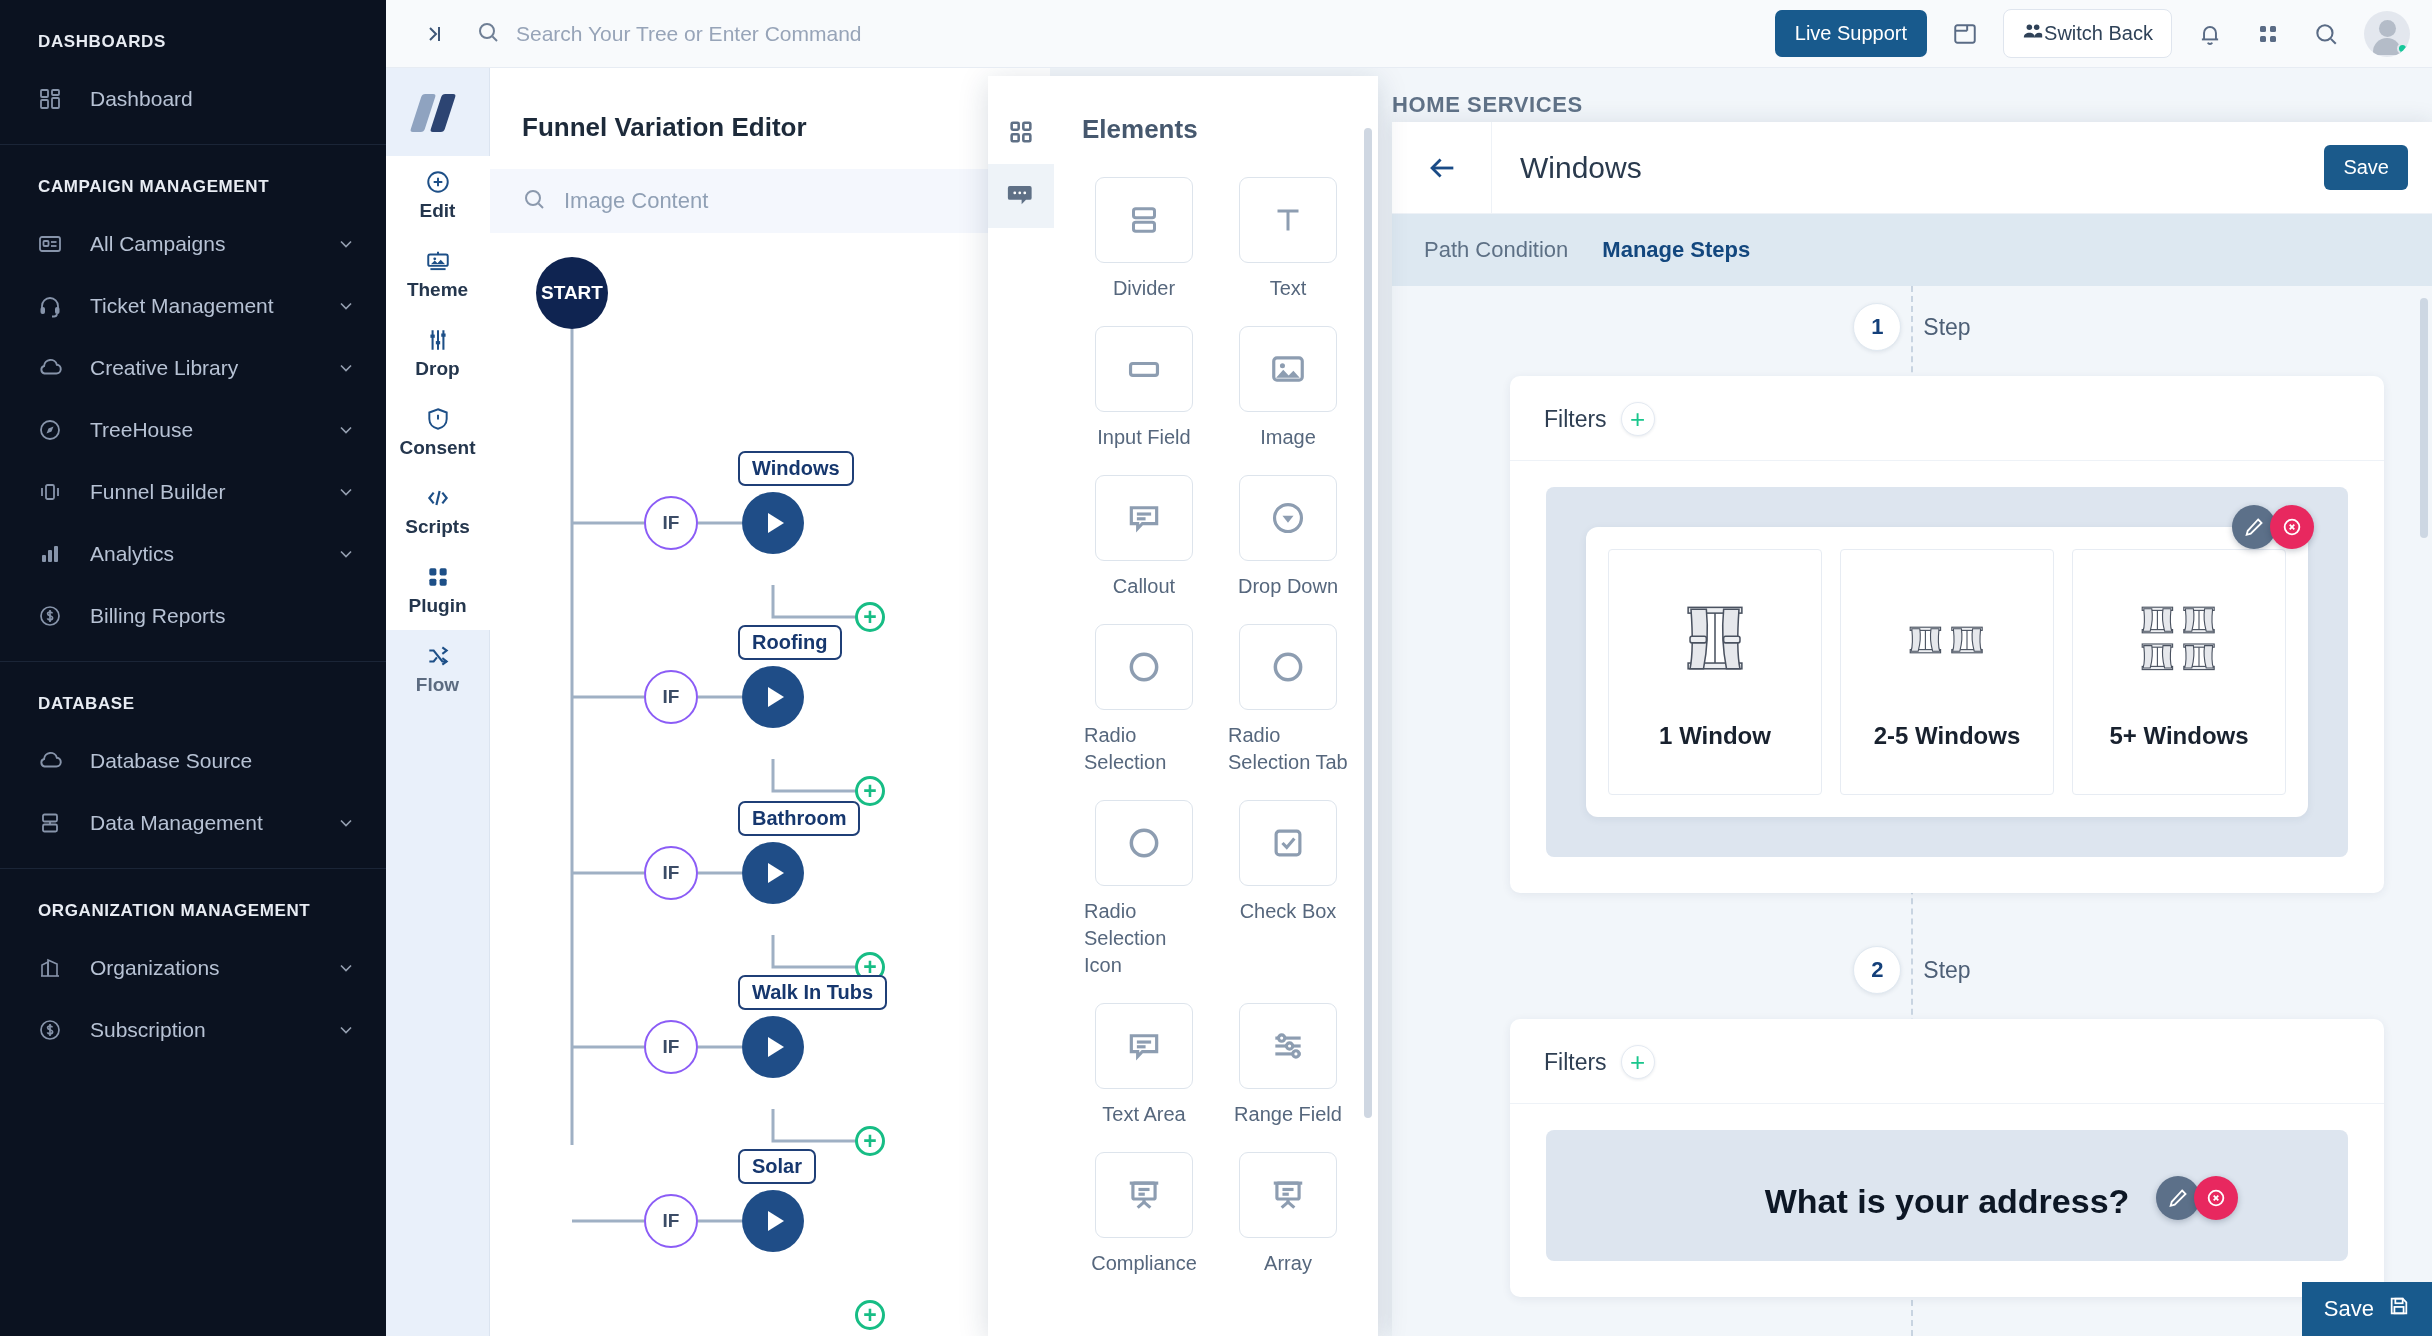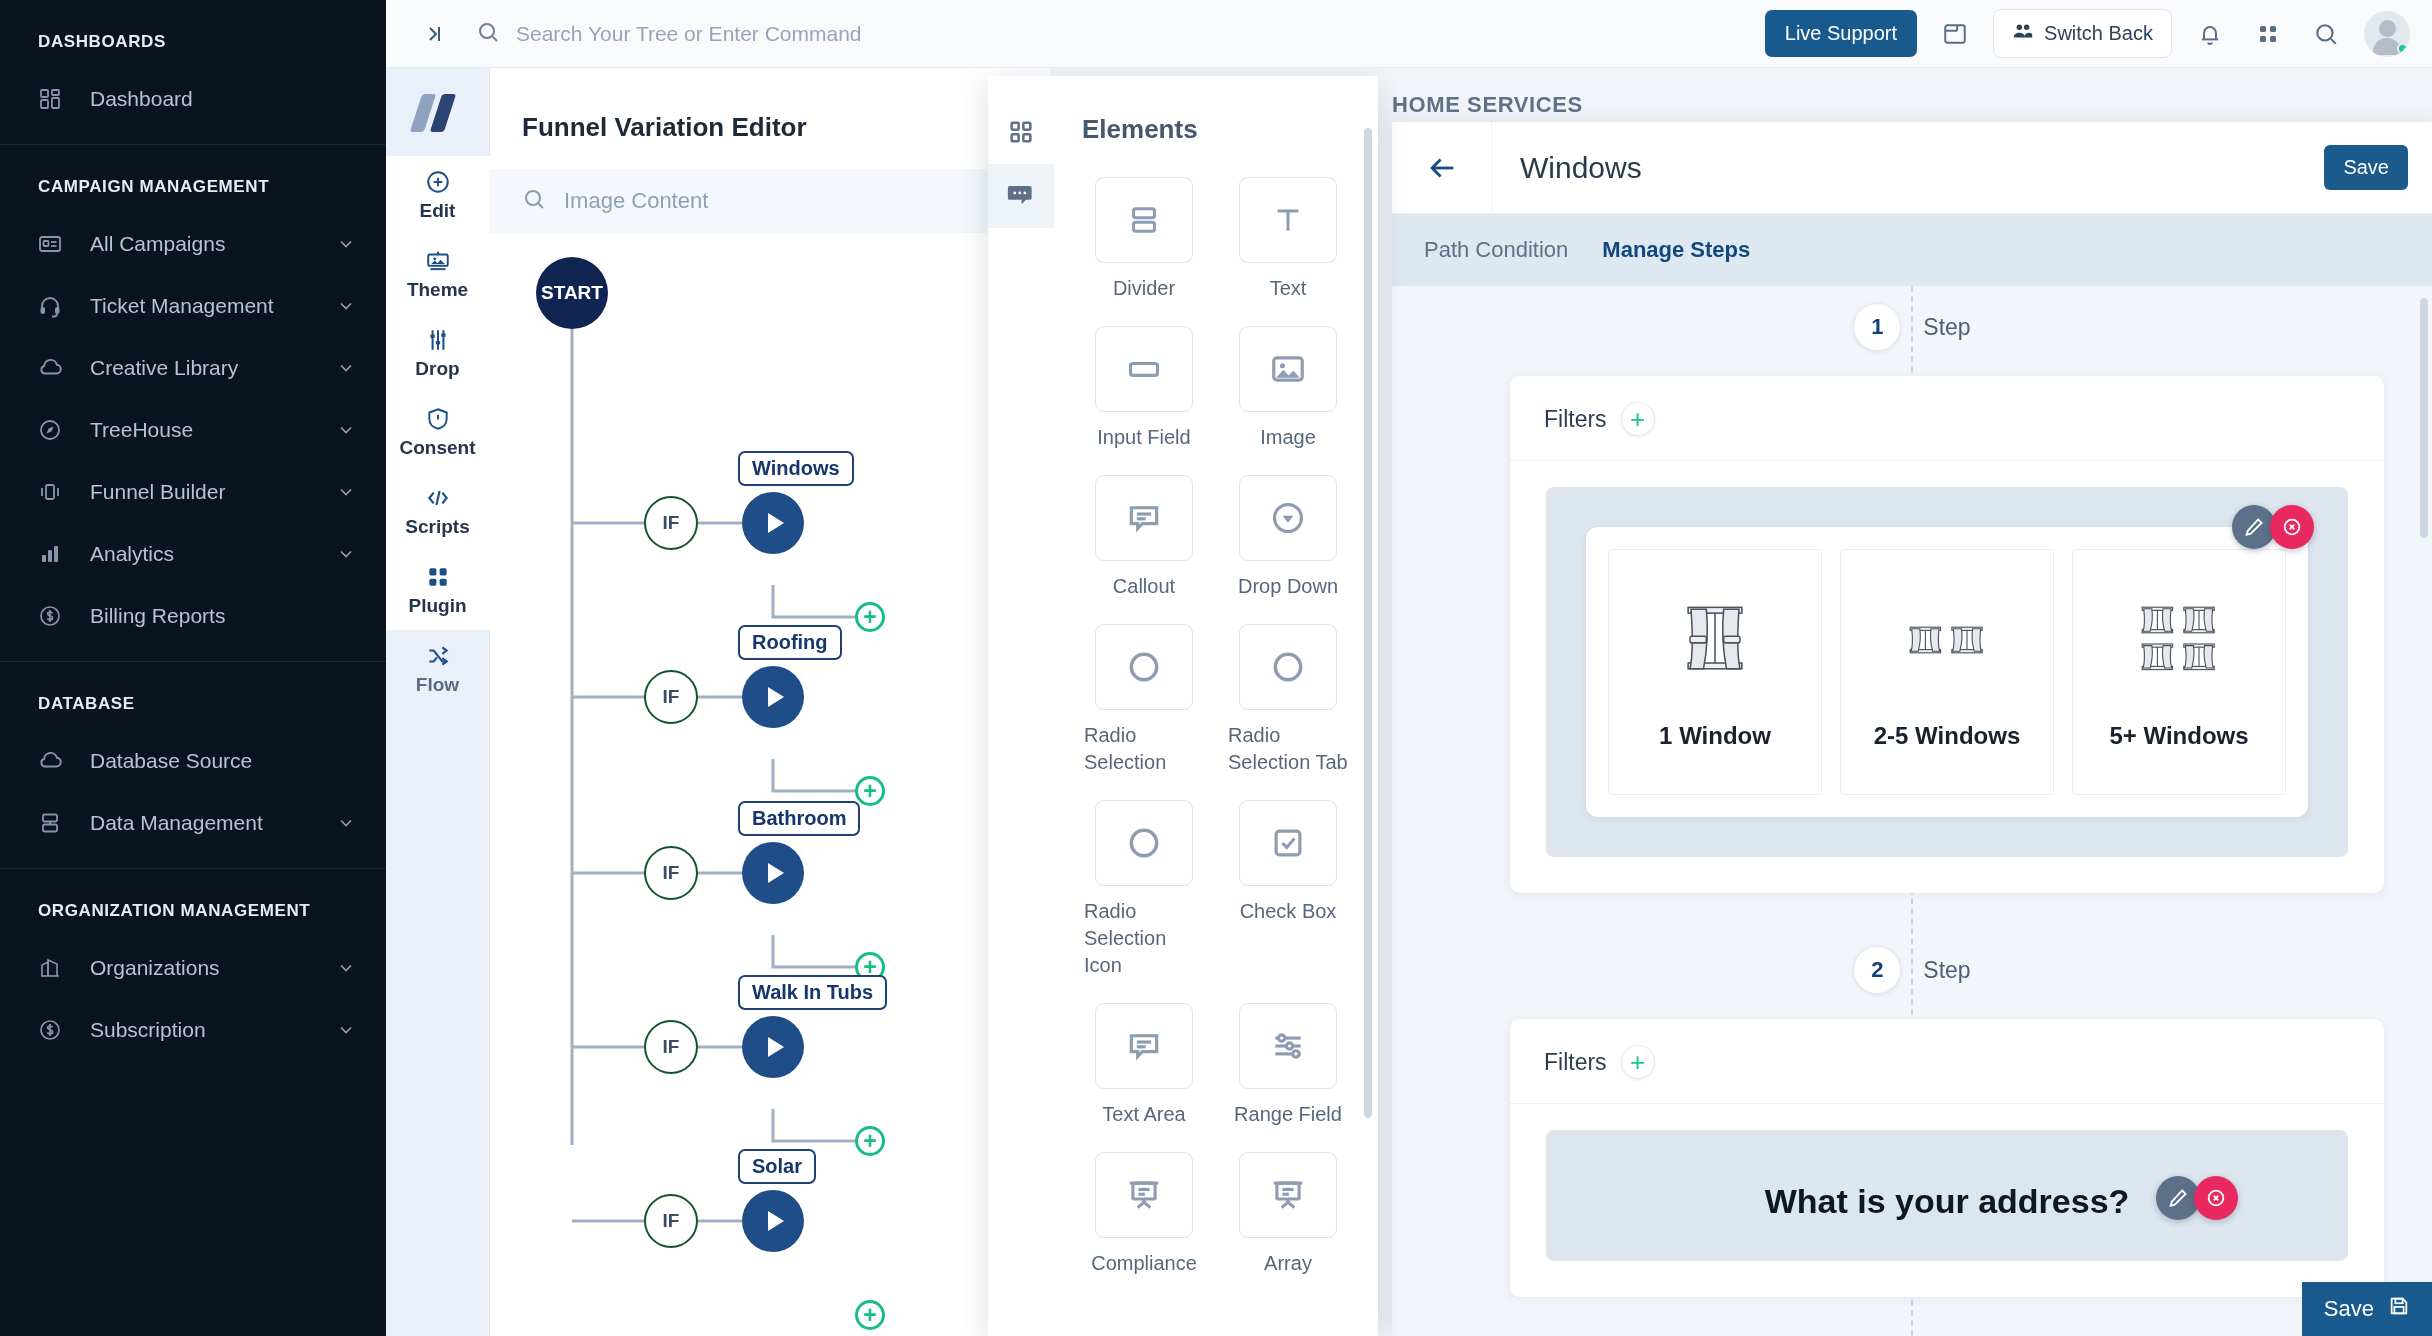--- a/index.html
+++ b/index.html
@@ -50,21 +50,21 @@
   .collapse-btn { width:34px;height:34px;display:flex;align-items:center;justify-content:center;color:#3f5778;cursor:pointer;}
   .topsearch { display:flex; align-items:center; margin-left:26px; width: 470px; height:44px; color:#94a1b5;}
   .topsearch .ph { font-size:21px; color:#97a4b8; margin-left:16px;}
   .top-right { margin-left:auto; display:flex; align-items:center; gap:18px;}
   .btn-live {
     background:#185a8d; color:#fff; font-size:20px; border-radius:7px;
     padding: 12px 20px; cursor:pointer; border:none; white-space:nowrap;
   }
   .icon-btn { width:40px;height:40px; display:flex;align-items:center;justify-content:center; color:#5a6b85; cursor:pointer;}
   .btn-switch {
-    display:flex;align-items:center;gap:10px; background:#fff; border:1px solid #dfe5ee;
+    display:flex;align-items:center;background:#fff; border:1px solid #dfe5ee;
     border-radius:8px; padding:10px 18px; font-size:20px; color:#2f4258; cursor:pointer; white-space:nowrap;
   }
   .avatar {
     width:46px;height:46px;border-radius:50%;background:#e3e7ee;position:relative;
     display:flex;align-items:flex-end;justify-content:center;overflow:hidden; cursor:pointer;
   }
   .avatar .head{position:absolute;top:9px;width:17px;height:17px;border-radius:50%;background:#b4bcc8;}
   .avatar .body{position:absolute;bottom:2px;width:28px;height:17px;border-radius:14px 14px 0 0;background:#b4bcc8;}
   .avatar .dot{position:absolute;right:2px;bottom:3px;width:11px;height:11px;border-radius:50%;background:#16c79a;border:2px solid #e3e7ee;}
 
@@ -95,21 +95,21 @@
   }
   .fve-search .ph { font-size:22px; margin-left:18px; color:#90a0b5;}
   .tree { position:relative; height: 1010px; }
   .tree svg { position:absolute; left:0; top:0; }
   .start-node {
     position:absolute; left:46px; top:24px; width:72px;height:72px;border-radius:50%;
     background:#0f2451; color:#fff; font-size:19px; font-weight:700;
     display:flex;align-items:center;justify-content:center; cursor:pointer;
   }
   .if-node {
-    position:absolute; width:54px;height:54px;border-radius:50%;background:#fff;border:2px solid #14532d;
+    position:absolute; width:54px;height:54px;border-radius:50%;background:#fff;border:2px solid #8b5cf6;
     display:flex;align-items:center;justify-content:center;color:#3b4c66;font-size:19px;font-weight:600;cursor:pointer;
   }
   .play-node {
     position:absolute; width:62px;height:62px;border-radius:50%;background:#1f4d87;
     display:flex;align-items:center;justify-content:center;cursor:pointer;
   }
   .play-node::after{content:"";width:0;height:0;border-left:16px solid #fff;border-top:10px solid transparent;border-bottom:10px solid transparent;margin-left:5px;}
   .chip {
     position:absolute; background:#fff;border:2px solid #1f3f77;border-radius:7px;
     padding:4px 12px; font-size:20px;font-weight:700;color:#16376e;white-space:nowrap;cursor:pointer;

